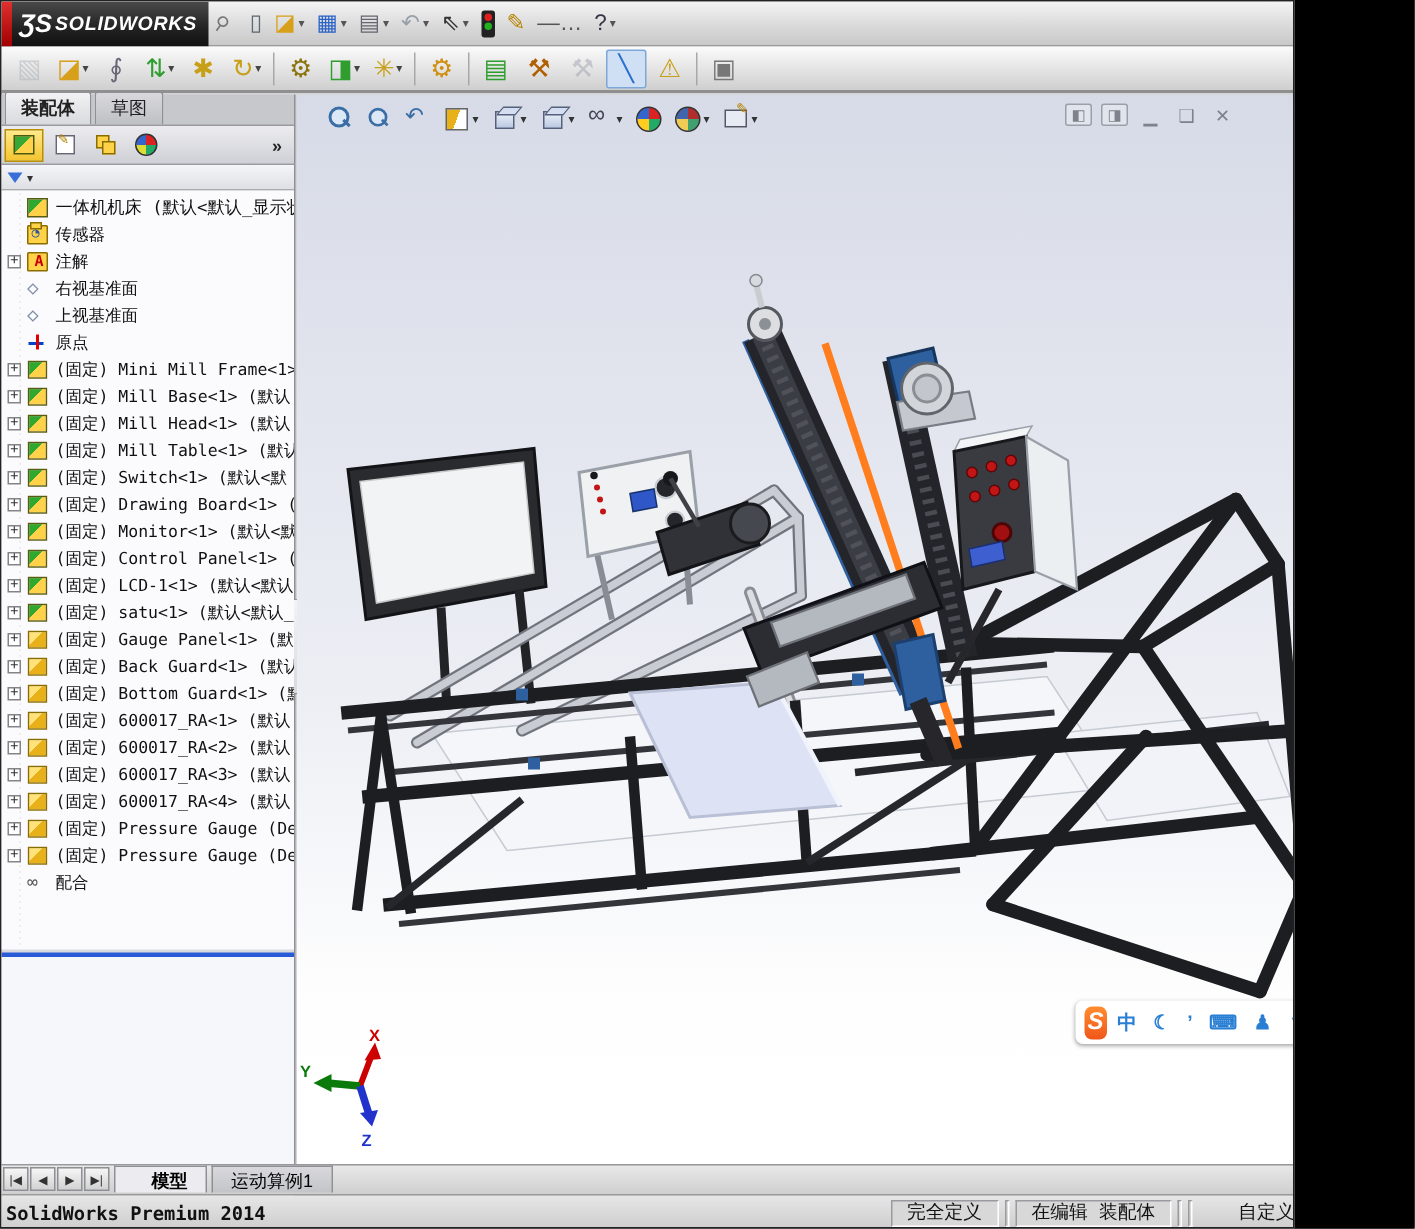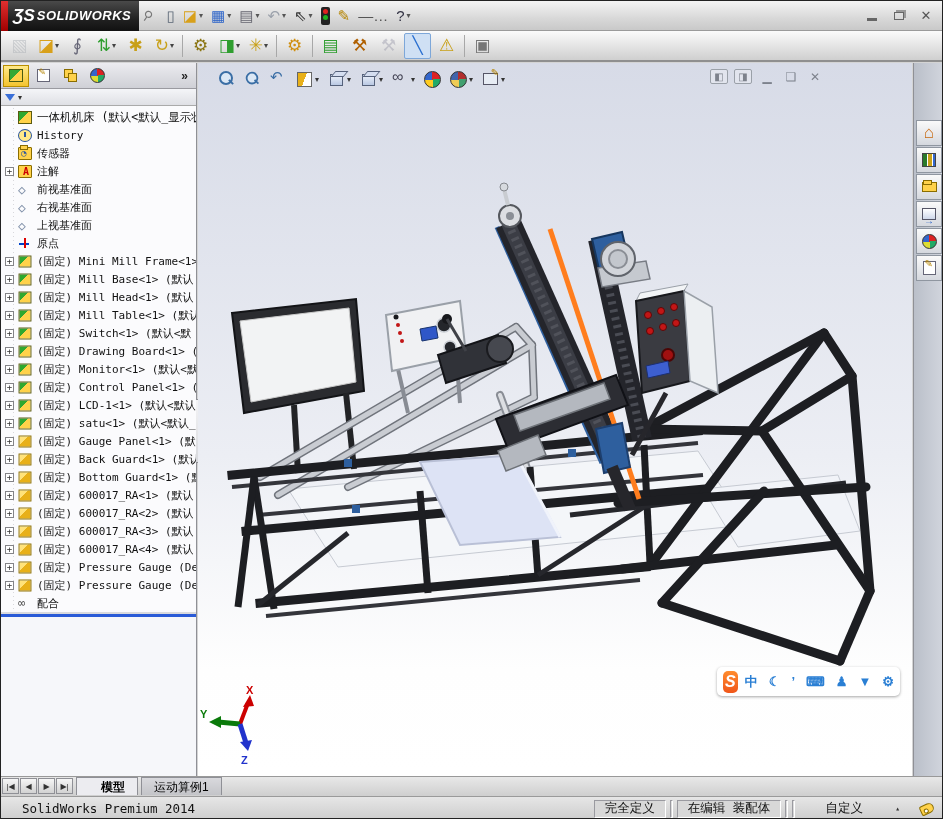--- a/index.html
+++ b/index.html
@@ -1,17 +1,17 @@
 <!DOCTYPE html>
 <html><head>
 <meta charset="utf-8">
 <style>
   html,body{margin:0;padding:0;background:#000;}
   *{box-sizing:border-box;}
-  #app{position:relative;width:943px;height:819px;background:#d4d4d4;font-family:"Liberation Sans",sans-serif;overflow:hidden;border:1px solid #222;}
+  #app{position:relative;width:863px;height:819px;background:#d4d4d4;font-family:"Liberation Sans",sans-serif;overflow:hidden;border:1px solid #222;}
 
   
   #titlebar{position:absolute;left:0;top:0;width:943px;height:30px;background:linear-gradient(#f4f4f4,#d8d8d8 60%,#c9c9c9);display:flex;align-items:center;border-bottom:1px solid #9a9a9a;}
   #logoblock{width:138px;height:30px;background:linear-gradient(#4a4a4a,#222 60%,#111);display:flex;align-items:center;position:relative;flex:0 0 auto;}
   #logoblock .redbar{position:absolute;left:0;top:0;width:7px;height:30px;background:linear-gradient(#e03030,#a00000);}
   #logoblock .mark{color:#fff;font-style:italic;font-weight:bold;font-size:17px;margin-left:12px;}
   #logoblock .ltext{color:#fff;font-style:italic;font-weight:bold;font-size:13px;letter-spacing:.5px;margin-left:2px;}
   #menus{display:flex;align-items:center;margin-left:8px;}
   .menu-item{padding:4px 9px;font-size:13px;color:#111;cursor:default;}
   .pin{font-size:13px;color:#777;margin:0 4px;transform:rotate(35deg);}
@@ -118,21 +118,21 @@
   [data-name="custom-properties-icon"] .g::after{content:"✎";position:absolute;left:1px;top:-4px;font-size:10px;color:#b58400;}
 
   
   #bottombar{position:absolute;left:0;top:775px;width:943px;height:20px;background:linear-gradient(#e8e8e8,#cfcfcf);border-top:1px solid #999;display:flex;align-items:flex-start;}
   .navbtn{width:17px;height:16px;margin-top:1px;background:linear-gradient(#f6f6f6,#d2d2d2);border:1px solid #8f9096;font-size:8px;display:flex;align-items:center;justify-content:center;color:#333;margin-left:1px;}
   .mtab{padding:1px 12px;font-size:12px;border:1px solid #8f9096;border-bottom:none;background:linear-gradient(#d9d9dd,#c3c4c8);margin-left:3px;height:18px;}
   .mtab.active{background:#ececf0;font-weight:bold;padding-left:24px;}
 
   
   #statusbar{position:absolute;left:0;top:795px;width:943px;height:24px;background:linear-gradient(#e6e6e6,#cdcdcd);border-top:1px solid #9a9a9a;display:flex;align-items:center;font-size:12.5px;font-family:"DejaVu Sans Mono",monospace;color:#111;}
-  #statusbar .sleft{padding-left:21px;flex:1;}
+  #statusbar .sleft{padding-left:3px;flex:1;font-weight:bold;}
   .sfield{border:1px solid #9a9aa0;border-right-color:#fff;border-bottom-color:#fff;background:#d8d8d8;padding:1px 10px;margin-right:4px;height:18px;display:flex;align-items:center;}
   .ssep{width:3px;height:18px;border:1px solid #9a9aa0;border-right-color:#fff;border-bottom-color:#fff;margin-right:4px;}
   #statusbar .caret-up{font-size:8px;color:#333;margin:0 10px 0 2px;}
   .tagicon{width:14px;height:10px;background:#ffd24a;border:1px solid #8a6d00;border-radius:2px 5px 5px 2px;transform:rotate(-25deg);position:relative;margin:0 10px;}
   .tagicon::after{content:"";position:absolute;left:2px;top:3px;width:3px;height:3px;border-radius:50%;background:#fff;border:1px solid #8a6d00;}
 </style>
 </head>
 <body>
 
 <div id="app" data-name="solidworks-window">
@@ -264,20 +264,25 @@
 
       </span>
       <span class="tsep" data-name="toolbar-separator"></span>
       <span class="tbtn" data-name="appearance-pattern-button">
         <span class="glyph" style="color: rgb(119, 119, 119);">▣</span>
 
       </span>
     </div>
 
   <div id="leftpanel" data-name="feature-manager-panel">
+    <div id="lp-tabs" data-name="command-tabs">
+
+    <span class="lp-tab active" data-name="command-tab">装配体</span>
+        <span class="lp-tab" data-name="command-tab">草图</span>
+      </div>
     <div id="lp-icons" data-name="panel-tab-icons">
       <span class="lpbtn active" data-name="featuremanager-tree-tab">
           <span class="cube" data-name="assembly-cube-icon"></span>
         </span>
       <span class="lpbtn" data-name="propertymanager-tab">
           <span class="sheet" data-name="property-sheet-icon"></span>
         </span>
       <span class="lpbtn" data-name="configurationmanager-tab">
           <span class="cfg" data-name="configurations-icon"></span>
         </span>
@@ -290,39 +295,29 @@
       <span class="funnel" data-name="filter-icon"></span>
       <span class="caret" data-name="filter-caret">▾</span>
     </div>
     <div id="tree" data-name="feature-tree">
 
     <div class="trow icon-assembly root" data-name="tree-item">
           <span class="expand" data-name="expand-toggle">+</span>
           <span class="ticon" data-name="tree-item-icon"></span>
           <span class="tlabel">一体机机床 (默认&lt;默认_显示状</span>
         </div>
-        <div class="trow icon-history" data-name="tree-item">
-          <span class="expand" data-name="expand-toggle">+</span>
-          <span class="ticon" data-name="tree-item-icon"></span>
-          <span class="tlabel">History</span>
-        </div>
         <div class="trow icon-sensors" data-name="tree-item">
           <span class="expand" data-name="expand-toggle">+</span>
           <span class="ticon" data-name="tree-item-icon"></span>
           <span class="tlabel">传感器</span>
         </div>
         <div class="trow icon-annotations has-expand" data-name="tree-item">
           <span class="expand" data-name="expand-toggle">+</span>
           <span class="ticon" data-name="tree-item-icon"></span>
           <span class="tlabel">注解</span>
-        </div>
-        <div class="trow icon-plane" data-name="tree-item">
-          <span class="expand" data-name="expand-toggle">+</span>
-          <span class="ticon" data-name="tree-item-icon"></span>
-          <span class="tlabel">前视基准面</span>
         </div>
         <div class="trow icon-plane" data-name="tree-item">
           <span class="expand" data-name="expand-toggle">+</span>
           <span class="ticon" data-name="tree-item-icon"></span>
           <span class="tlabel">右视基准面</span>
         </div>
         <div class="trow icon-plane" data-name="tree-item">
           <span class="expand" data-name="expand-toggle">+</span>
           <span class="ticon" data-name="tree-item-icon"></span>
           <span class="tlabel">上视基准面</span>

